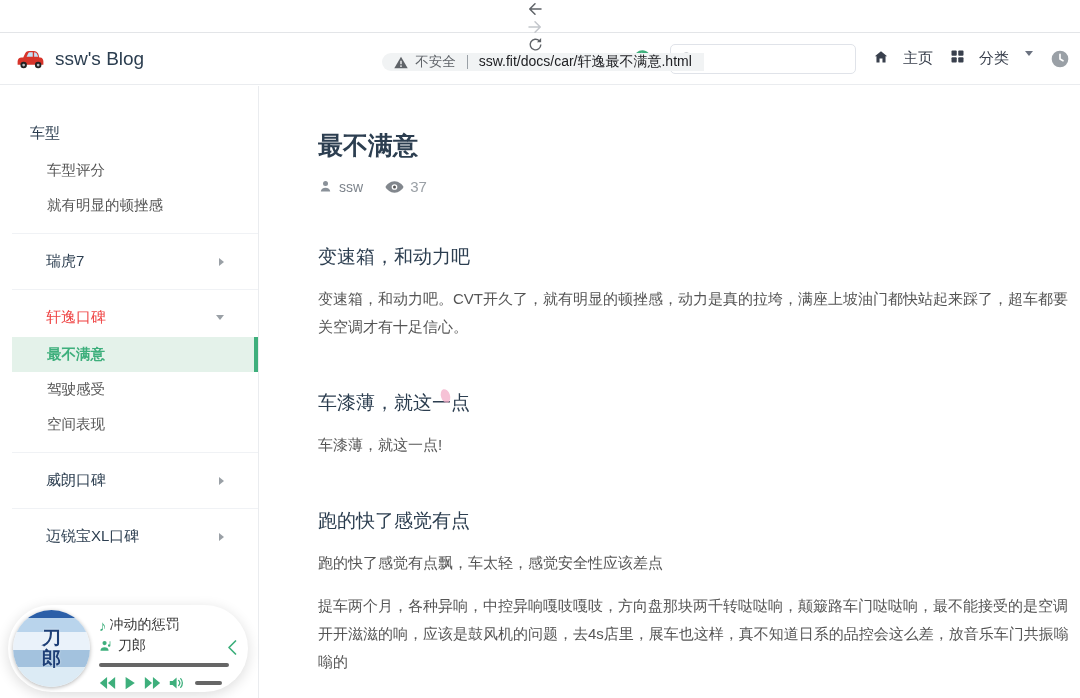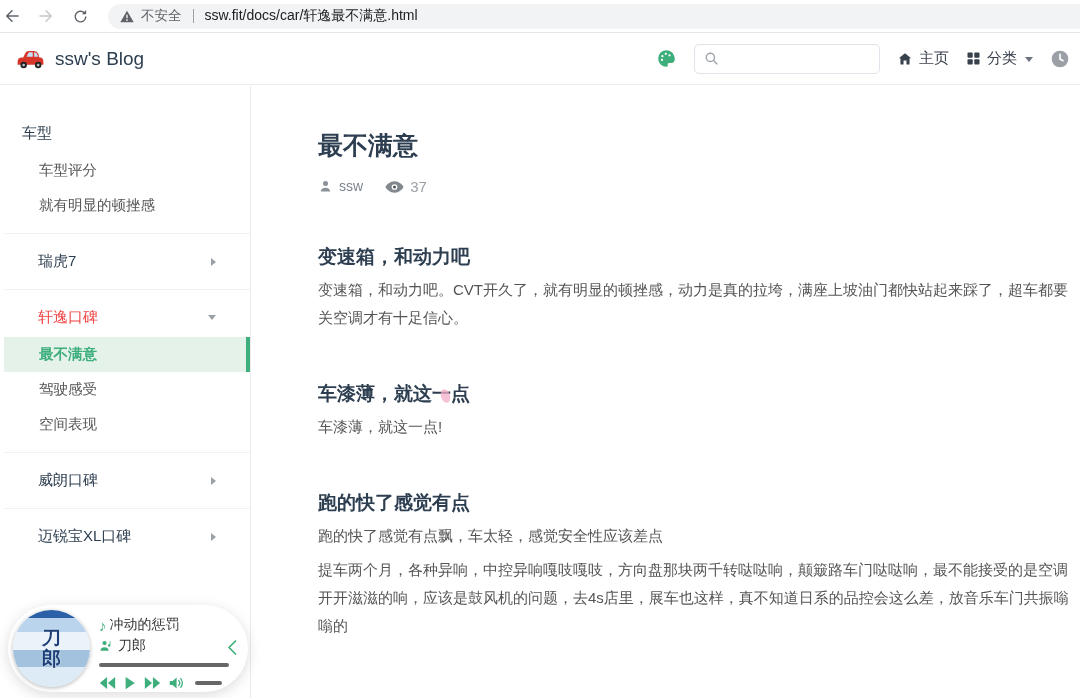--- a/index.html
+++ b/index.html
@@ -1,68 +1,68 @@
 <!DOCTYPE html>
 <html><head>
 <meta charset="utf-8">
 <style>
   * { margin:0; padding:0; box-sizing:border-box; }
   html,body { width:1080px; height:698px; overflow:hidden; background:#fff;
               font-family:"Liberation Sans","DejaVu Sans",sans-serif; color:#555; }
 
   
   .browser-bar { position:absolute; top:0; left:0; right:0; height:33px; background:#fff;
-                 border-bottom:1px solid #e3e5e8; display:flex; align-items:center; padding-left:0; z-index:30; }
+                 border-bottom:1px solid #e3e5e8; display:flex; align-items:center; padding-left:0; z-index:30;flex-direction:column; }
   .nav-btn { display:flex; align-items:center; justify-content:center; width:24px; height:24px;
              color:#5f6368; margin-right:10px; cursor:pointer; }
   .nav-btn.disabled { color:#c4c7cc; }
   .omnibox { flex:1; height:25px; background:#f1f3f4; border-radius:13px 0 0 13px; margin-left:6px;
              display:flex; align-items:center; padding:0 12px; gap:7px; }
   .omni-label { font-size:13.5px; color:#5f6368; }
   .omni-sep { width:1px; height:14px; background:#9aa0a6; margin:0 4px; }
   .omni-url { font-size:14px; color:#202124; }
 
   
   .site-header { position:absolute; top:33px; left:0; right:0; height:52px; background:#fff;
                  border-bottom:1px solid #eaecef; display:flex; align-items:center; padding:0 16px; z-index:25; }
   .brand { display:flex; align-items:center; gap:10px; }
   .brand-title { font-size:19px; font-weight:400; color:#2c3e50; }
   .header-right { margin-left:auto; display:flex; align-items:center; gap:17px; }
   .search-box { width:186px; height:30px; border:1px solid #e0e3e9; border-radius:5px;
                 display:flex; align-items:center; padding:0 9px; gap:6px; background:#fff; }
   .search-box input { border:none; outline:none; flex:1; min-width:0; font-size:13px; color:#333;
                       font-family:inherit; background:transparent; }
-  .nav-link { display:flex; align-items:center; gap:6px; font-size:15px; color:#39404d; cursor:pointer; }
+  .nav-link { display:flex; align-items:flex-start; gap:14px; font-size:15px; color:#39404d; cursor:pointer; }
   .caret-d-dark { width:0; height:0; border-top:5px solid #6b7280; border-left:4px solid transparent;
                   border-right:4px solid transparent; margin-left:2px; margin-top:2px; }
 
   
-  .sidebar { position:absolute; top:86px; left:4px; width:247px; bottom:0; background:#fff;
+  .sidebar { position:absolute; top:86px; left:12px; width:247px; bottom:0; background:#fff;
              border-right:1px solid #eaecef; font-size:14.5px; padding-top:22px; z-index:10; }
   .content { position:absolute; top:86px; left:248px; right:0; bottom:0; padding:42px 6px 0 70px; overflow:hidden; }
 
   
   .s-group-title { padding:16px 18px 10px; color:#2c3e50; font-size:15px; }
   .s-sub { padding:8px 0 8px 35px; color:#555; cursor:pointer; font-size:14.5px; }
   .s-sub.active { background:#e4f2ea; border-right:4px solid #3eaf7c; color:#3eaf7c; font-weight:700; }
   .s-children { padding-bottom:10px; }
   .s-coll { border-top:1px solid #f0f2f5; padding:18px 34px; display:flex; align-items:center;
             justify-content:space-between; color:#2c3e50; font-size:15px; cursor:pointer; }
   .s-coll.open { color:#ef4444; padding-bottom:10px; }
   .caret-r { width:0; height:0; border-left:5px solid #9aa0a6; border-top:4px solid transparent; border-bottom:4px solid transparent; }
   .caret-d { width:0; height:0; border-top:5px solid #9aa0a6; border-left:4px solid transparent; border-right:4px solid transparent; }
 
   
   .page-title { font-size:25px; line-height:34px; font-weight:600; color:#2c3e50; }
-  .meta { margin-top:16px; display:flex; align-items:flex-start; gap:22px; color:#8a9199; font-size:14px; }
+  .meta { margin-top:16px; display:flex; align-items:center; gap:22px; color:#8a9199; font-size:14px; }
   .meta-item { display:flex; align-items:center; gap:6px; }
   .meta-views { color:#9aa0a6; font-size:15px; }
   .meta-author { color:#7d848c; }
-  section h2 { margin-top:49px; font-size:19px; font-weight:700; color:#2c3e50; }
-  section p  { margin-top:6px; font-size:15px; color:#555; line-height:28px; padding-right:2px; }
+  section h2 { margin-top:49px; font-size:19px; font-weight:400; color:#2c3e50; }
+  section p  { margin-top:15px; font-size:15px; color:#555; line-height:28px; padding-right:2px; }
 
   .pink-cursor { position:absolute; left:441px; top:389px; width:9px; height:14px; background:#f3aec8;
                  border-radius:50%; transform:rotate(-18deg); opacity:.75; z-index:15; }
 
   
   .player { position:fixed; left:8px; top:605px; width:240px; height:87px; background:#fff;
             border-radius:44px; box-shadow:0 3px 14px rgba(0,0,0,0.14); z-index:40; }
   .album { position:absolute; left:5px; top:5px; width:77px; height:77px; border-radius:50%;
            background:linear-gradient(180deg,#2b5fa8 0 11%,#b9d4ec 11% 28%,#eaf2fa 28% 52%,#a3c2de 52% 74%,#dcebf5 74% 100%);
            box-shadow:0 1px 4px rgba(0,0,0,.3); display:flex; align-items:center; justify-content:center; overflow:hidden; }

